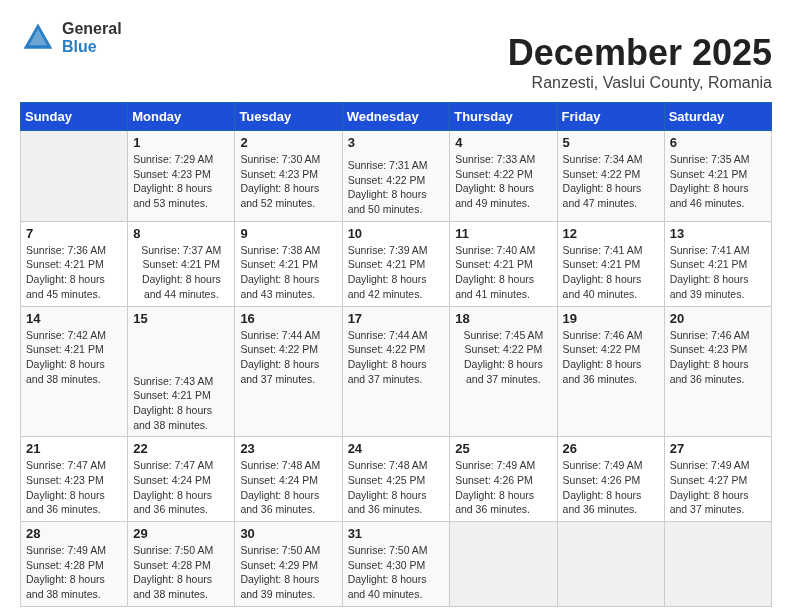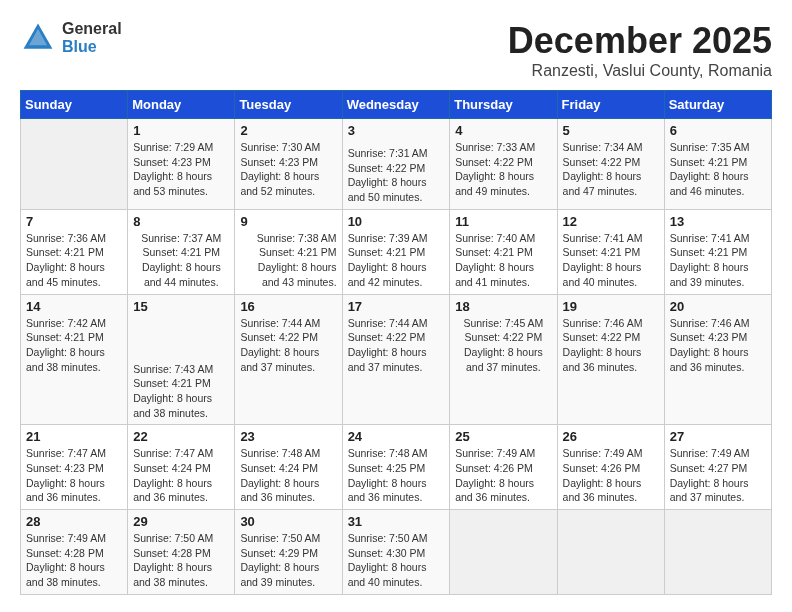--- a/index.html
+++ b/index.html
@@ -32,20 +32,21 @@
       width: 36px;
       height: 36px;
     }
     .title-block {
       text-align: right;
     }
     .main-title {
       font-size: 36px;
       font-weight: bold;
       color: #222;
+      margin-top: 12px;
     }
     .subtitle {
       font-size: 16px;
       color: #444;
     }
     table {
       width: 100%;
       border-collapse: collapse;
       font-size: 11px;
     }
@@ -173,21 +174,21 @@
         </td>
         <td>
           <span class="day-num">8</span>
           <div class="day-info" style="white-space: pre-line; text-align: center;">Sunrise: 7:37 AM
 Sunset: 4:21 PM
 Daylight: 8 hours
 and 44 minutes.</div>
         </td>
         <td>
           <span class="day-num">9</span>
-          <div class="day-info" style="white-space: pre-line; text-align: right;">Sunrise: 7:38 AM
+          <div class="day-info" style="white-space: pre-line;">Sunrise: 7:38 AM
 Sunset: 4:21 PM
 Daylight: 8 hours
 and 43 minutes.</div>
         </td>
         <td>
           <span class="day-num">10</span>
           <div class="day-info" style="white-space: pre-line;">Sunrise: 7:39 AM
 Sunset: 4:21 PM
 Daylight: 8 hours
 and 42 minutes.</div>

